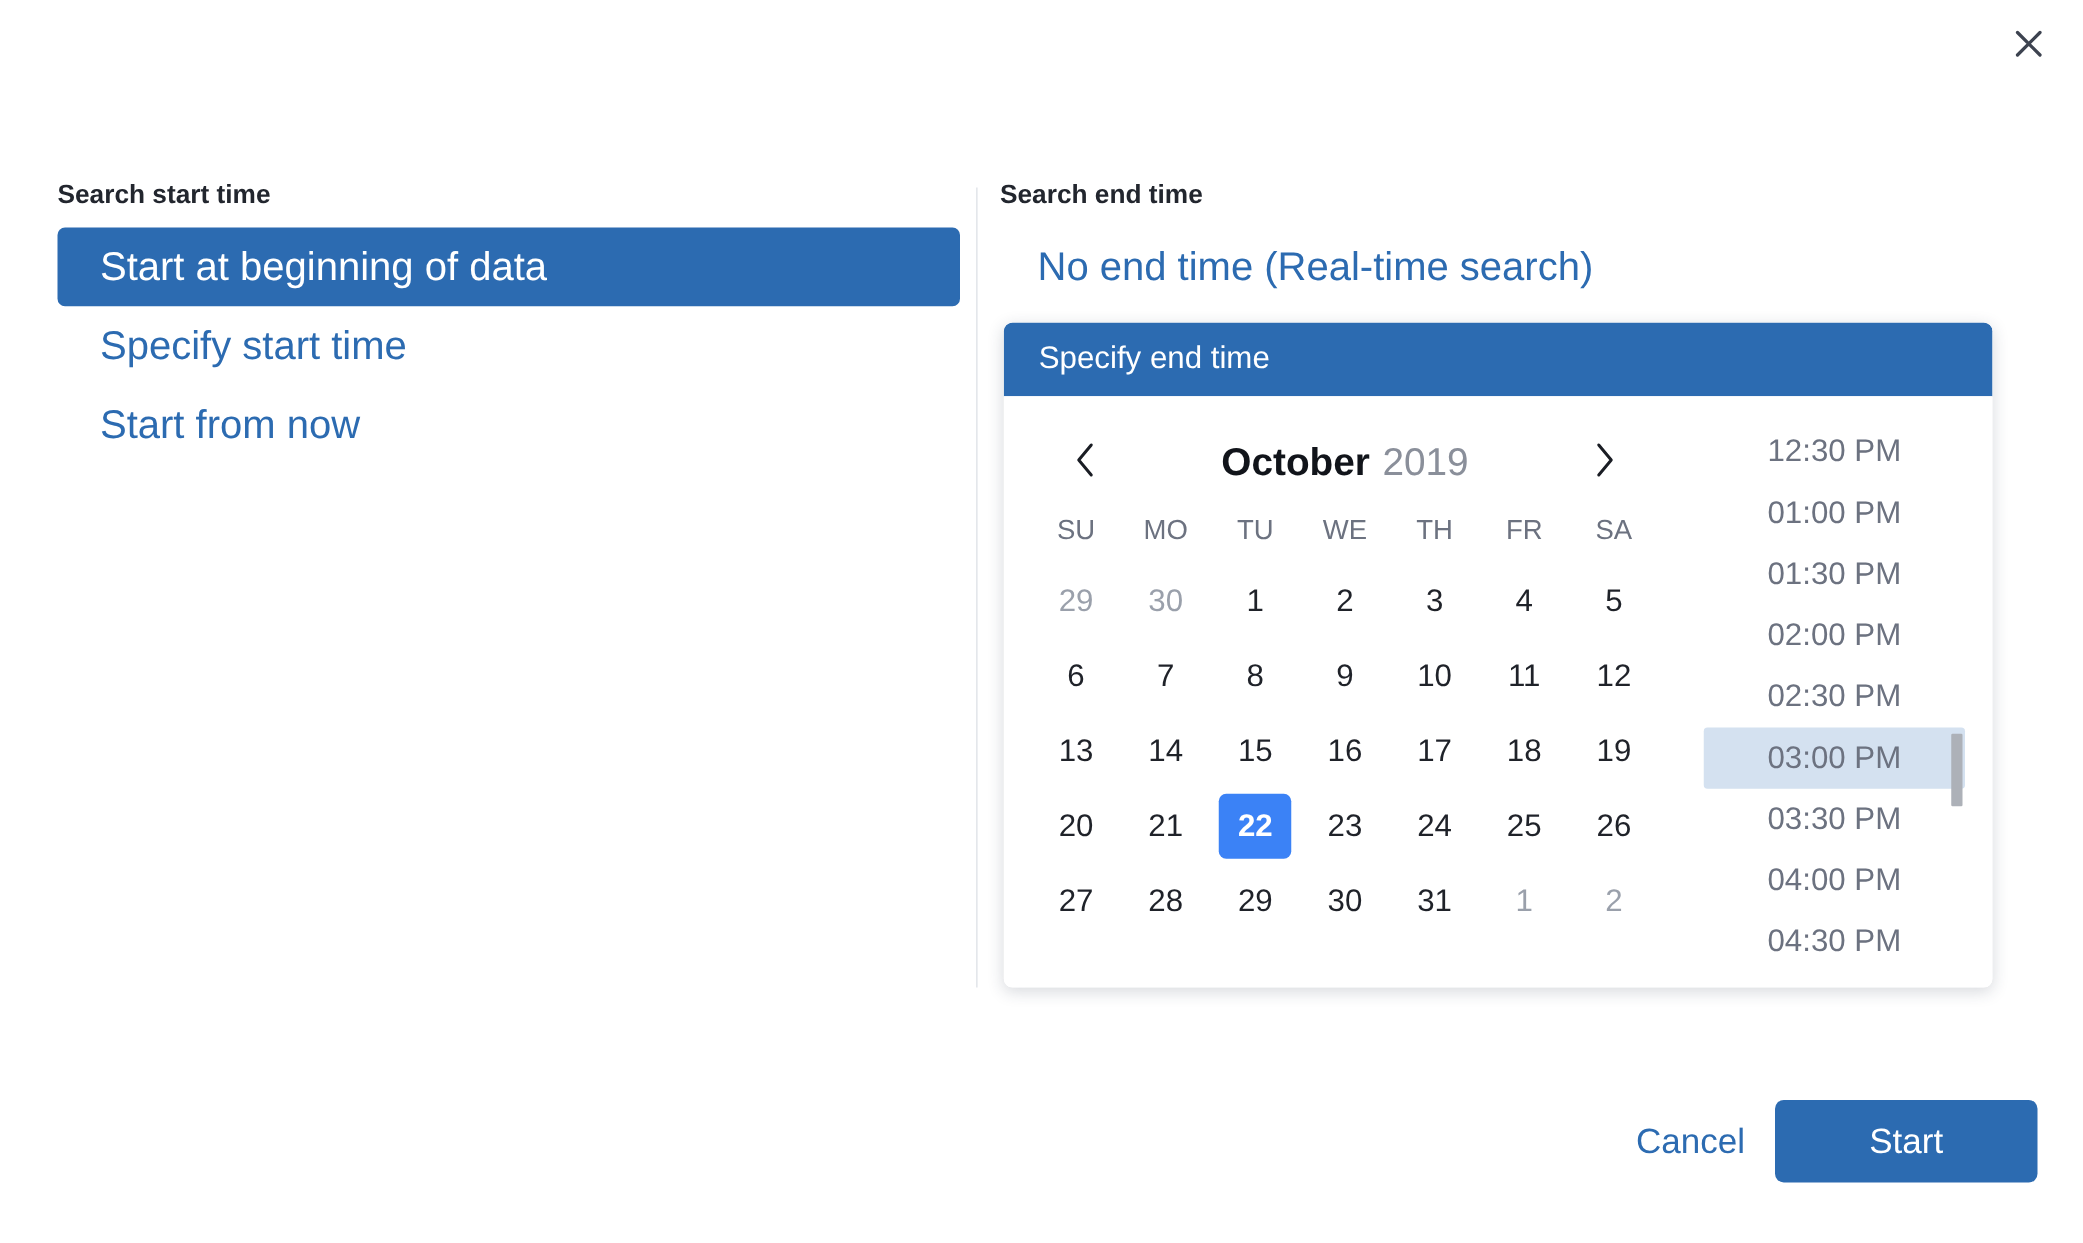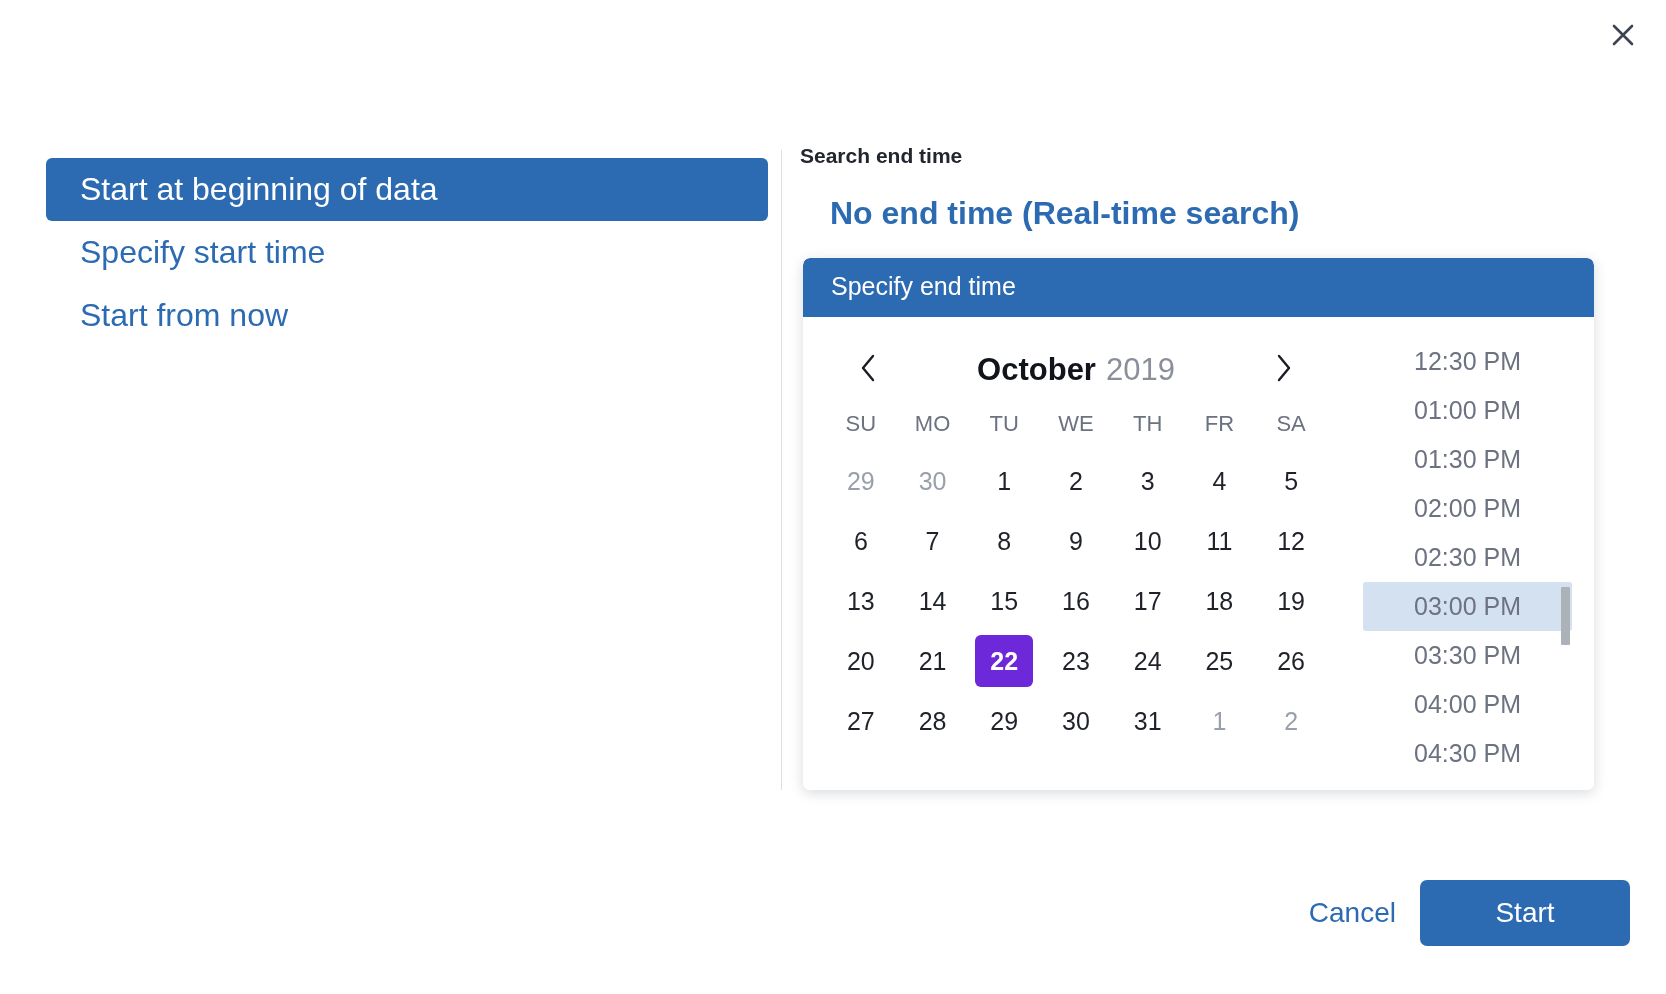--- a/index.html
+++ b/index.html
@@ -76,21 +76,21 @@
     cursor: pointer;
     white-space: nowrap;
   }
   .option.selected {
     background: #2c6bb1;
     color: #ffffff;
   }
   #left-col .option { width: 722px; }
 
   #right-col .option { padding-left: 30px; }
-  #opt-no-end { width: 520px; font-weight: bold; }
+  #opt-no-end { width: 520px; }
 
   
   #end-panel {
     position: absolute;
     left: 803px; top: 258px;
     width: 791px;
     border-radius: 7px;
     background: #ffffff;
     box-shadow: 0 3px 13px rgba(40,52,74,0.18);
     overflow: hidden;
@@ -157,21 +157,21 @@
     align-items: center;
     justify-content: center;
     width: 58px; height: 52px;
     font-size: 25px;
     color: #1f2229;
     border-radius: 6px;
     cursor: pointer;
   }
   .day.muted { color: #9aa0ab; }
   .day.selected {
-    background: #6d28d9;
+    background: #3b82f6;
     color: #fff;
     font-weight: bold;
   }
 
   
   #time-col {
     position: relative;
     flex: 1;
     overflow: hidden;
     padding-top: 20px;
@@ -241,20 +241,21 @@
       <svg width="30" height="30" viewBox="0 0 30 30" aria-hidden="true">
         <path d="M6 6 L24 24 M24 6 L6 24" stroke="#3d4350" stroke-width="2.6" stroke-linecap="round" fill="none"></path>
       </svg>
     </span>
   </div>
 
 
   <div id="divider"></div>
 
   <div id="left-col">
+    <div class="col-heading">Search start time</div>
     <div class="option-list">
       <div class="option selected">Start at beginning of data</div>
       <div class="option">Specify start time</div>
       <div class="option">Start from now</div>
     </div>
   </div>
 
   <div id="right-col">
     <div class="col-heading">Search end time</div>
     <div class="option-list">

